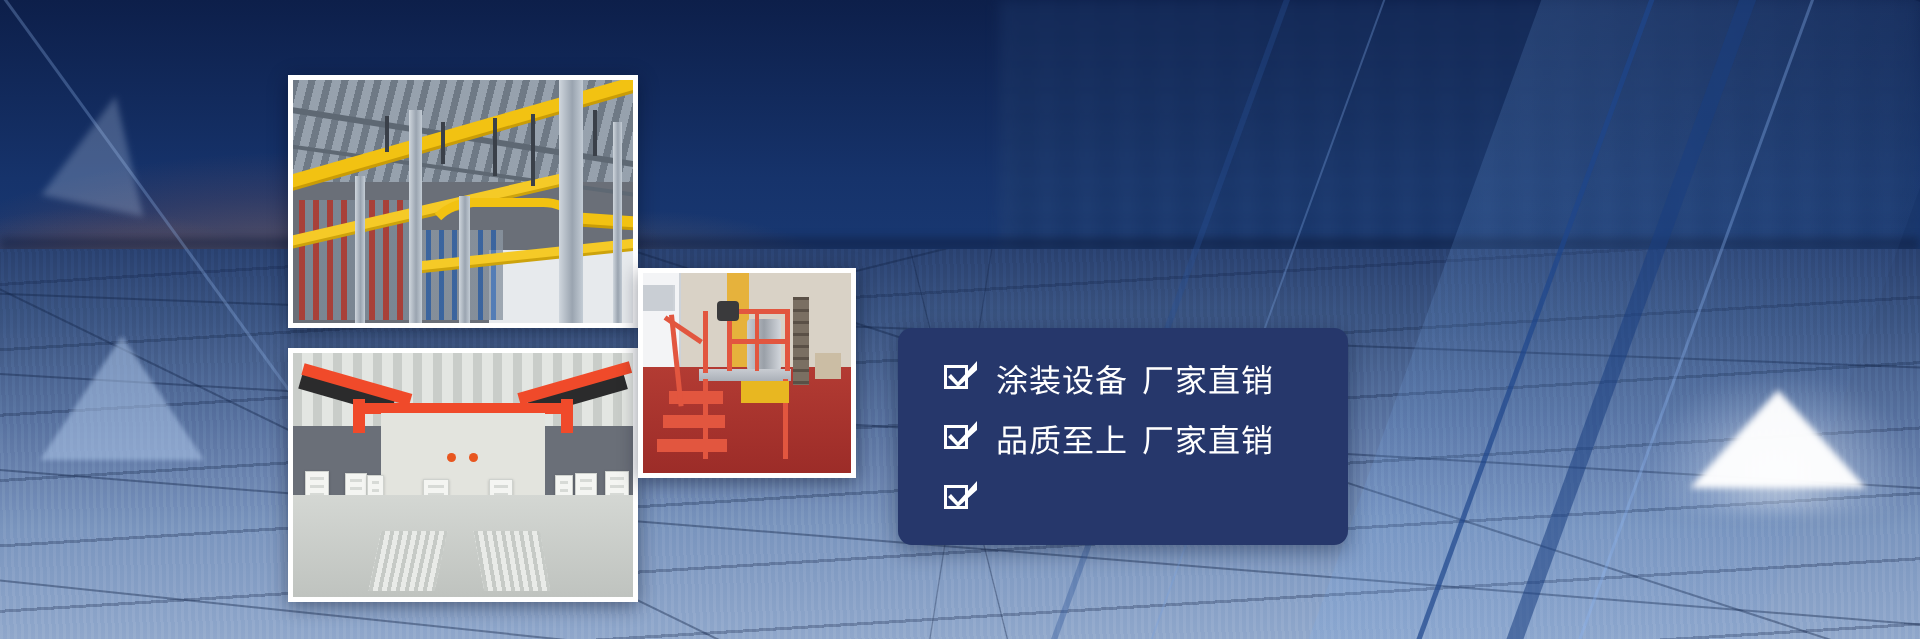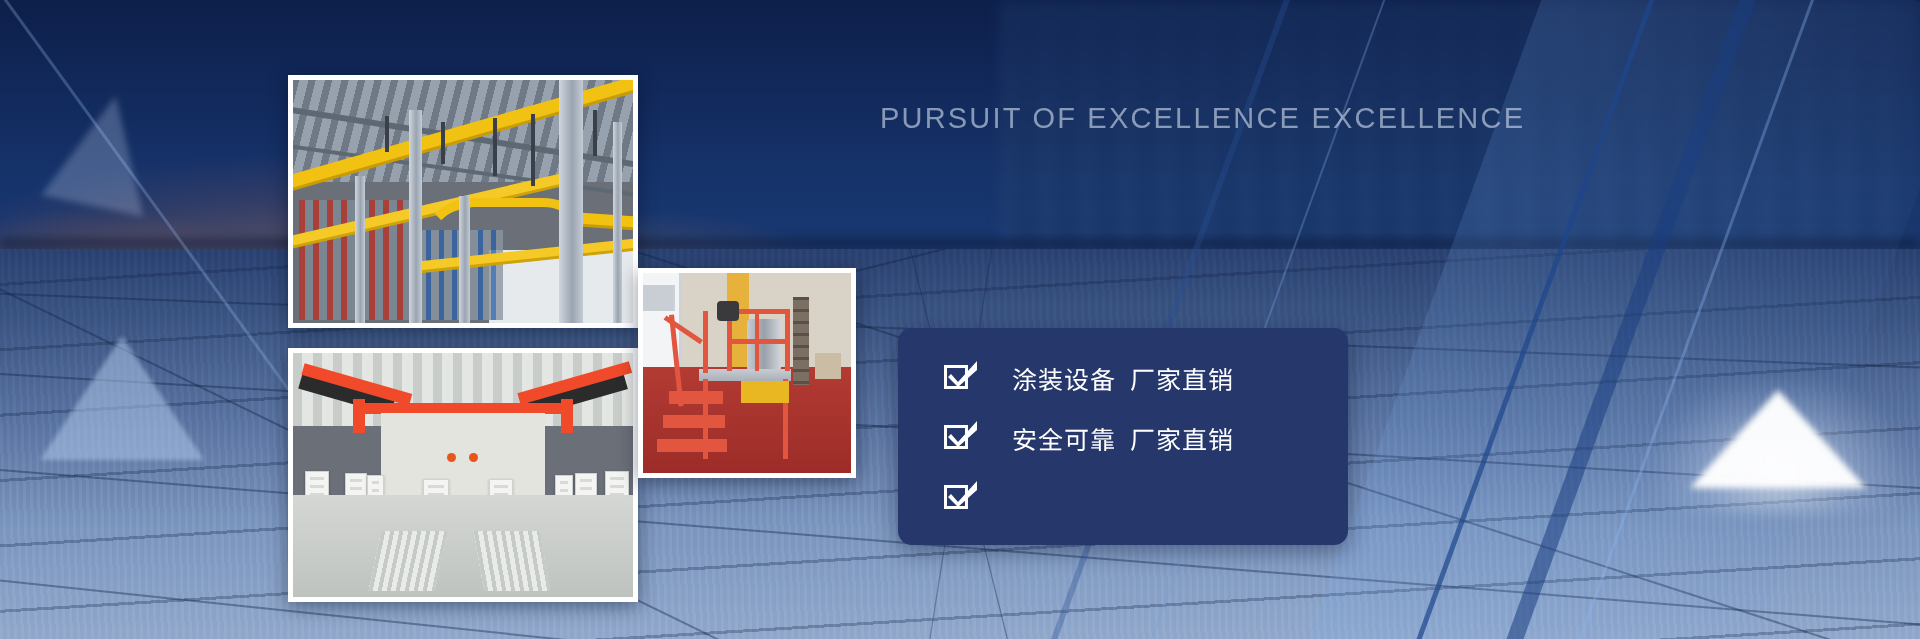--- a/index.html
+++ b/index.html
@@ -228,23 +228,22 @@
     position:relative;width:30px;height:30px;flex:0 0 30px;margin-right:22px;
   }
   .chk .sq{
     position:absolute;left:0;top:2px;width:24px;height:24px;
     border:3px solid #fff;box-sizing:border-box;
   }
   .chk .tick{
     position:absolute;left:3px;top:-2px;width:30px;height:26px;
   }
   .feat-text{
-    font-size:25px;color:#ffffff;letter-spacing:1px;white-space:nowrap;
+    font-size:32px;color:#ffffff;letter-spacing:1px;white-space:nowrap;
     font-weight:400;
-    margin-left:16px;
   }
   .feat-text .gap{display:inline-block;width:14px;}
 </style>
 </head>
 <body>
 
 <div class="banner">
 
   <div class="bg-night"></div>
   <div class="bg-city"></div>
@@ -388,21 +387,20 @@
       <div class="frame" style="left:14px;top:166px;width:70px;height:13px;"></div>
       <div class="frame" style="left:26px;top:42px;width:5px;height:92px;transform:rotate(-6deg);transform-origin:top left;"></div>
       <div class="frame" style="left:22px;top:42px;width:44px;height:5px;transform:rotate(34deg);transform-origin:left center;"></div>
       <div class="frame" style="left:60px;top:38px;width:5px;height:62px;"></div>
       <div style="position:absolute;left:98px;top:108px;width:48px;height:22px;background:#e8b721;"></div>
       <div style="position:absolute;left:74px;top:28px;width:22px;height:20px;border-radius:4px;background:#3a3a3c;"></div>
     </div>
   </div>
 
   <div class="copy">
-    <div class="slogan-en">PURSUIT OF EXCELLENCE EXCELLENCE</div>
   </div>
 
 
   <div class="features">
 
     <div class="feat-row">
       <span class="chk">
         <span class="sq"></span>
         <svg class="tick" viewBox="0 0 30 26" xmlns="http://www.w3.org/2000/svg">
           <path d="M4 13 L11 21 L30 0 L30 9 L11 26 L1 16 Z" fill="#ffffff"></path>
@@ -411,21 +409,21 @@
       <span class="feat-text"><span>涂装设备</span><span class="gap"></span><span>厂家直销</span></span>
     </div>
 
     <div class="feat-row">
       <span class="chk">
         <span class="sq"></span>
         <svg class="tick" viewBox="0 0 30 26" xmlns="http://www.w3.org/2000/svg">
           <path d="M4 13 L11 21 L30 0 L30 9 L11 26 L1 16 Z" fill="#ffffff"></path>
         </svg>
       </span>
-      <span class="feat-text"><span>安全可靠</span><span class="gap"></span><span>厂家直销</span></span>
+      <span class="feat-text"><span>品质至上</span><span class="gap"></span><span>厂家直销</span></span>
     </div>
 
     <div class="feat-row">
       <span class="chk">
         <span class="sq"></span>
         <svg class="tick" viewBox="0 0 30 26" xmlns="http://www.w3.org/2000/svg">
           <path d="M4 13 L11 21 L30 0 L30 9 L11 26 L1 16 Z" fill="#ffffff"></path>
         </svg>
       </span>
     </div>

